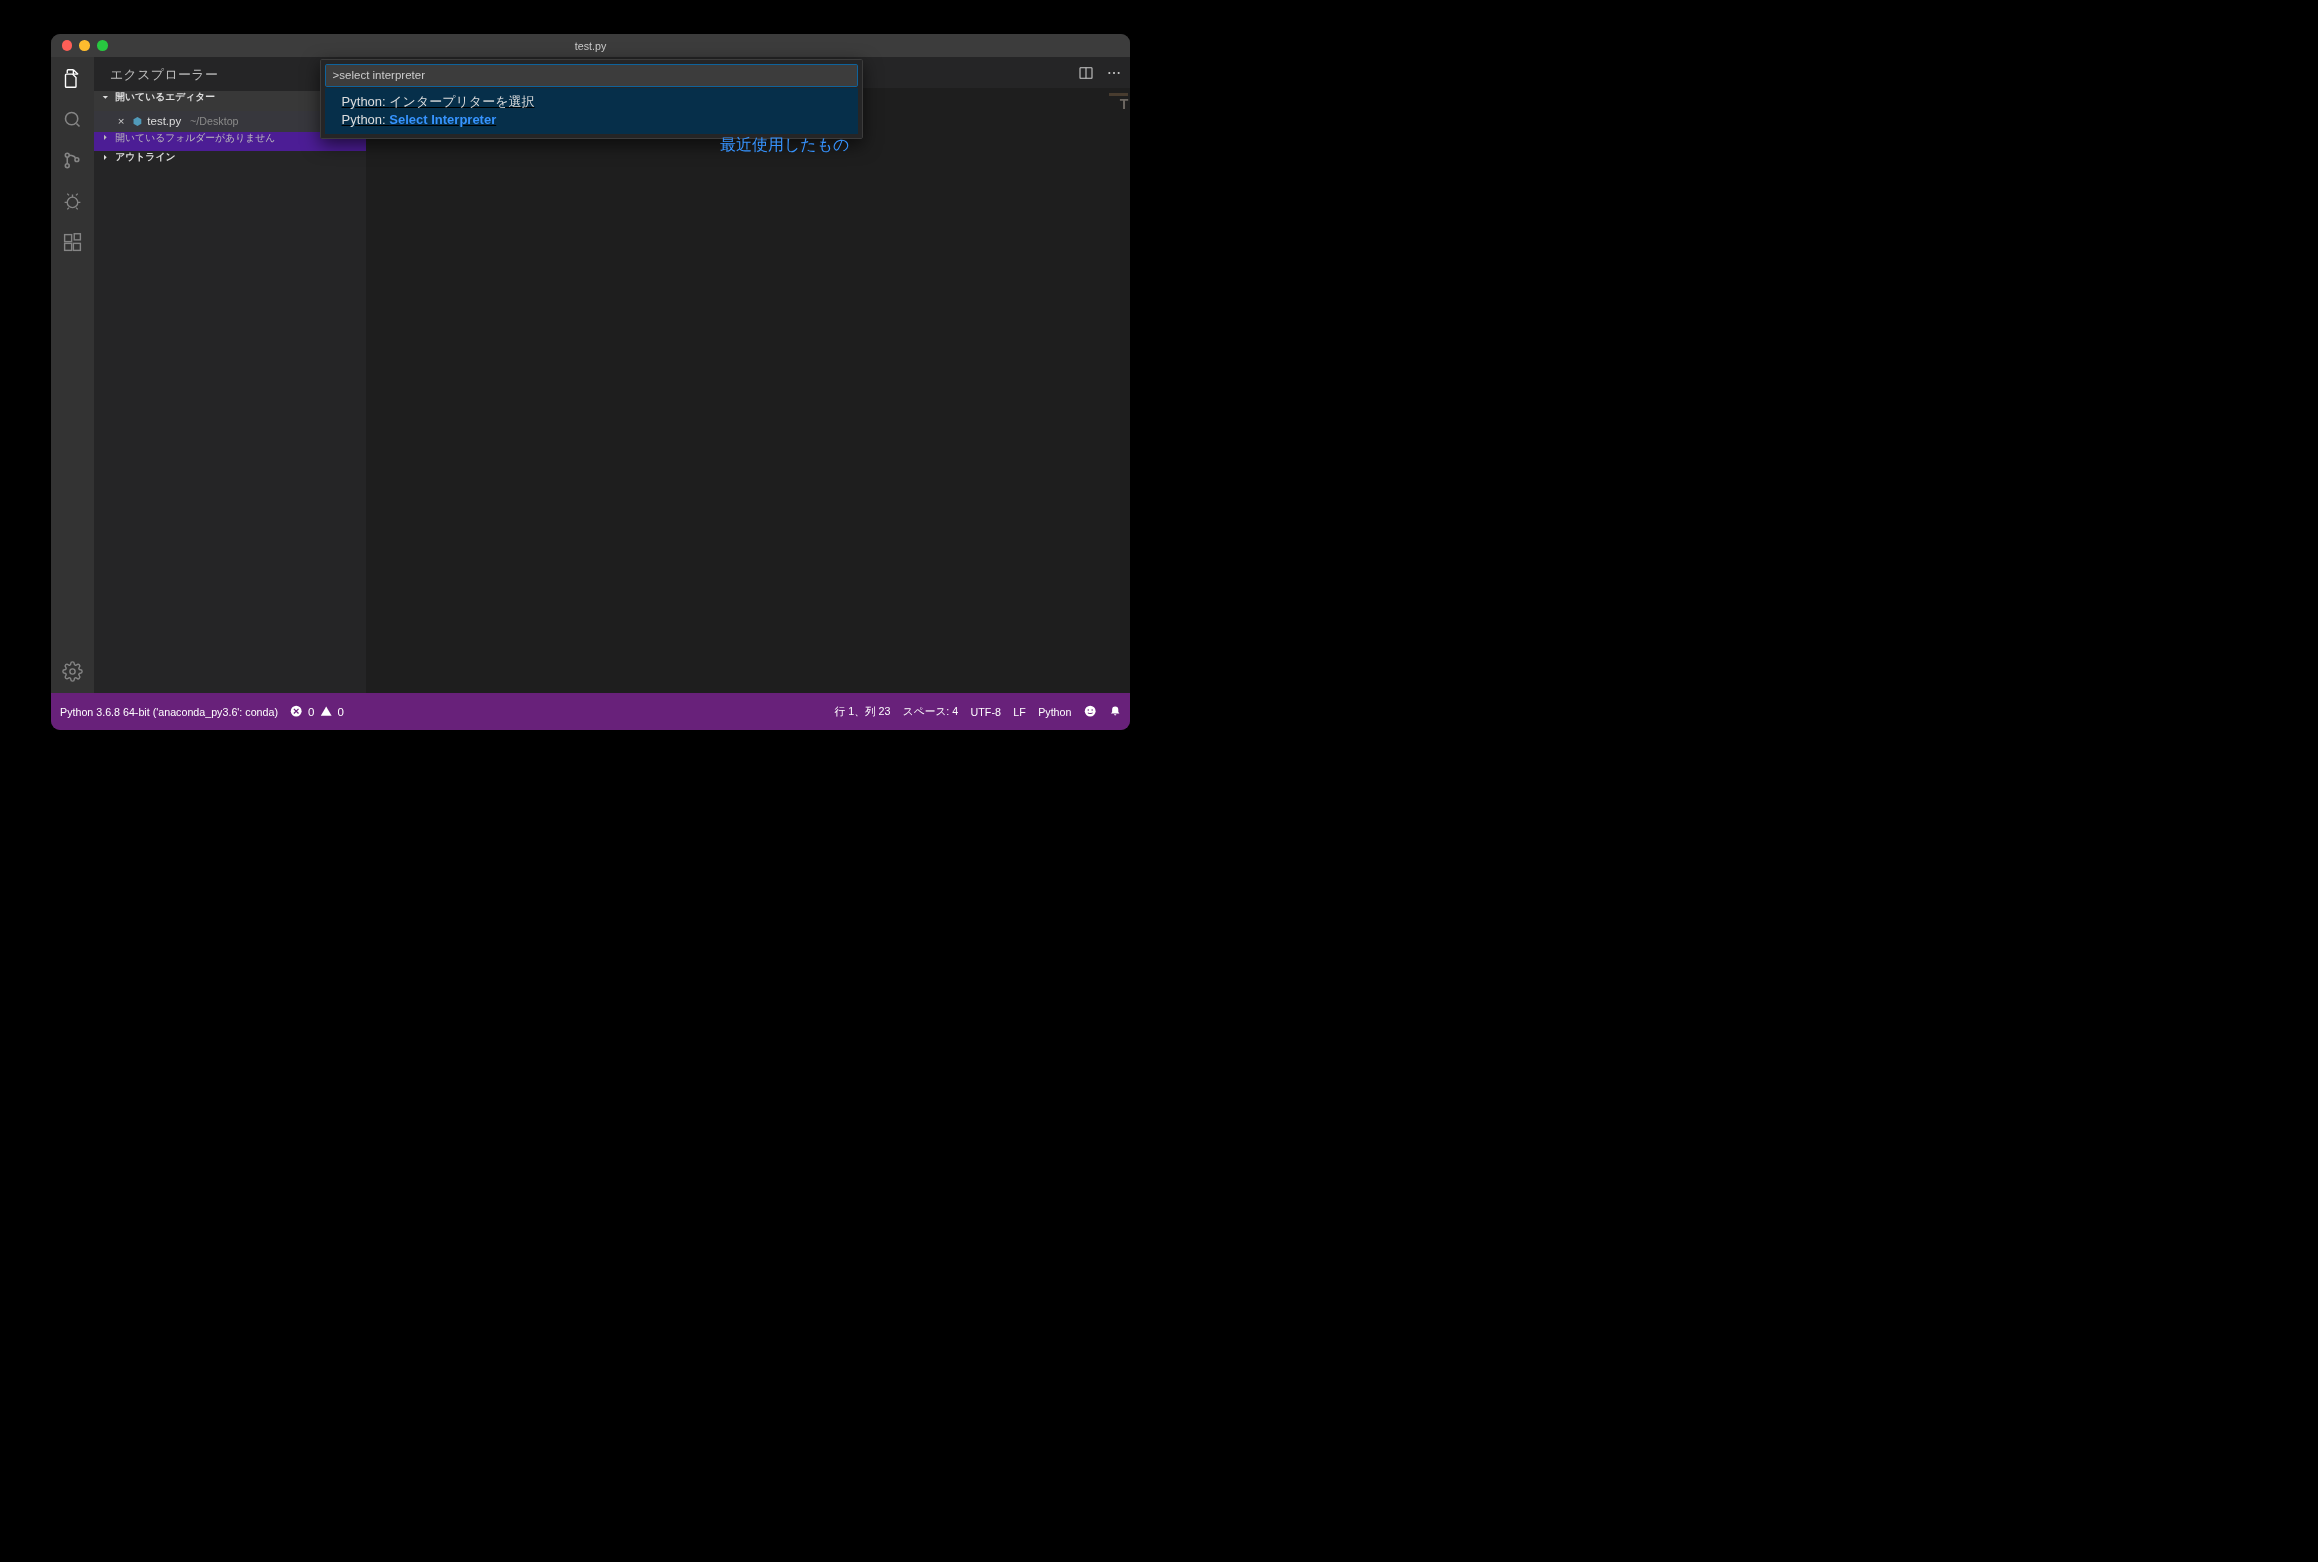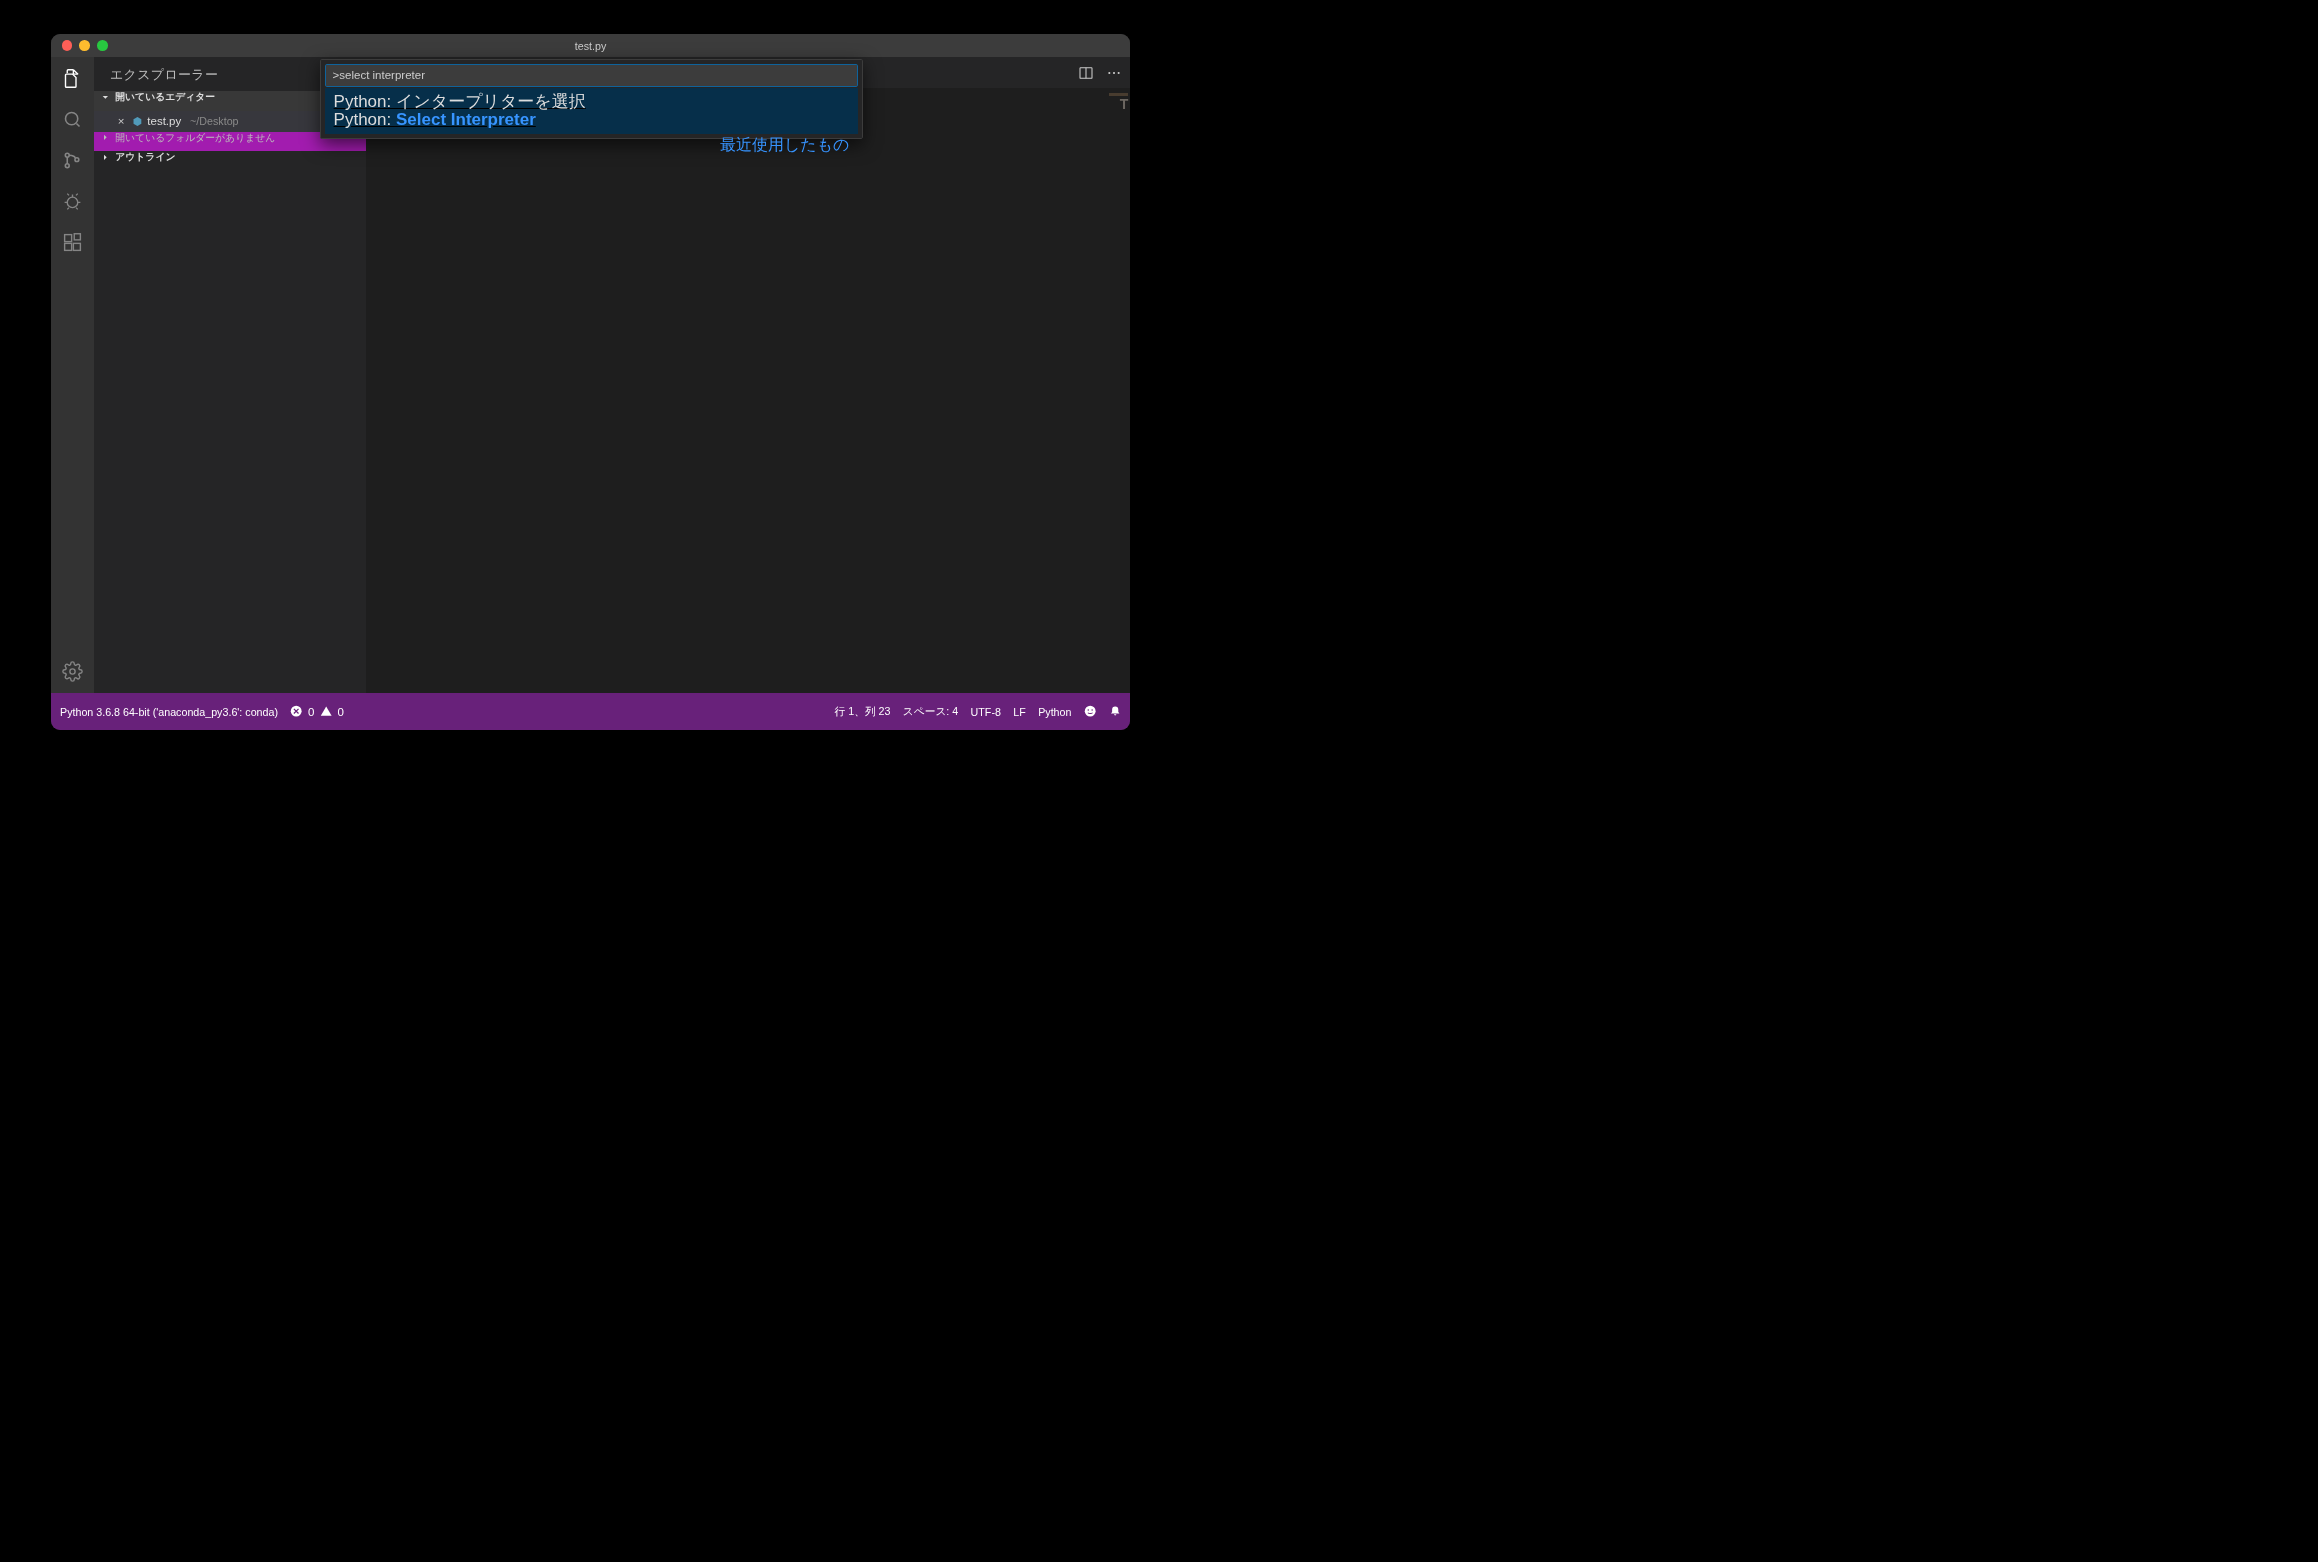--- a/index.html
+++ b/index.html
@@ -19,32 +19,32 @@
 .sidebar { width:272px; background:#252526; color:#ccc; font-size:10.7px; display:flex; flex-direction:column; }
 .side-title { padding:9px 16px 7px; color:#bbb; font-size:13px; letter-spacing:0.3px; }
 .sec-h { background:#383838; height:19.5px; display:flex; align-items:flex-start; padding-left:5.3px; gap:3.6px; color:#ddd; font-size:9.8px; font-weight:600; cursor:pointer; }
 .sec-h.plain{background:transparent;}
 .chev{width:12.4px;height:12.4px;display:inline-flex;align-items:center;justify-content:center;}
 .chev svg{width:10.7px;height:10.7px;}
 .open-ed-item { height:21px; display:flex; align-items:center; gap:5.3px; padding-left:21px; font-size:11.5px; color:#ddd; background:#37373d; cursor:pointer;}
 .open-ed-item .x{color:#ccc;font-size:11.5px;width:12.4px;text-align:center;}
 .open-ed-item .fico{color:#519aba;font-size:10.7px;}
 .open-ed-item .path{color:#8a8a8a;font-size:10.7px;margin-left:3.6px;}
-.sec-h.nofolder{background:#a21caf;color:#bbb;font-weight:400;}
+.sec-h.nofolder{background:#4c1d95;color:#bbb;font-weight:400;}
 .editor { flex:1; background:#1e1e1e; position:relative; }
 .tabstrip{height:31px;background:#252526;display:flex;justify-content:flex-end;align-items:center;padding-right:5.3px;gap:7px;}
 .tabstrip .tbtn{width:21px;height:21px;display:flex;align-items:center;justify-content:center;color:#ccc;cursor:pointer;}
 .tabstrip .tbtn svg{width:16px;height:16px;}
 .minimap{position:absolute;right:0;top:34px;width:23px;}
 .miniT{color:#6b6660;font-size:14px;font-weight:700;text-align:right;padding-right:1.8px;}
 .minibar{height:3.6px;background:rgba(200,150,100,.25);margin-top:1.8px;width:19.5px;margin-left:1.8px;}
 .palette { position:absolute; left:269px; top:25px; width:543px; background:#252526; border:0.9px solid #3c3c3c; border-radius:1.8px; box-shadow:0 5.3px 18px rgba(0,0,0,.6); z-index:10; padding:3.6px;text-decoration:underline; }
 .palette input { width:100%; height:23px; background:#3c3c3c; border:0.9px solid #0e639c; color:#ccc; font-size:11.5px; padding:0 7px; outline:none; border-radius:1.8px; }
 .result { margin-top:1.8px; background:#062f4a; padding:4.4px 9px 5.3px; cursor:pointer; position:relative; }
-.result .line{font-size:17px;color:#ddd;line-height:18px;}
+.result .line{font-size:13px;color:#ddd;line-height:18px;margin-left:8px;}
 .result .hl{color:#3794ff;font-weight:600;}
 .result .recent{position:absolute;right:9px;top:4.4px;color:#3794ff;font-size:16px;margin-top:42px;}
 .status { height:37px; background:#68217a; display:flex; align-items:center; color:#fff; font-size:10.7px; padding:16px 9px; gap:12.4px; flex-shrink:0; }
 .status .grp{display:flex;align-items:center;gap:5.3px;cursor:pointer;}
 .status .spacer{flex:1;}
 .status svg{width:12.4px;height:12.4px;}
 .status .sm{font-size:11.5px;}
 </style>
 </head>
 <body>

